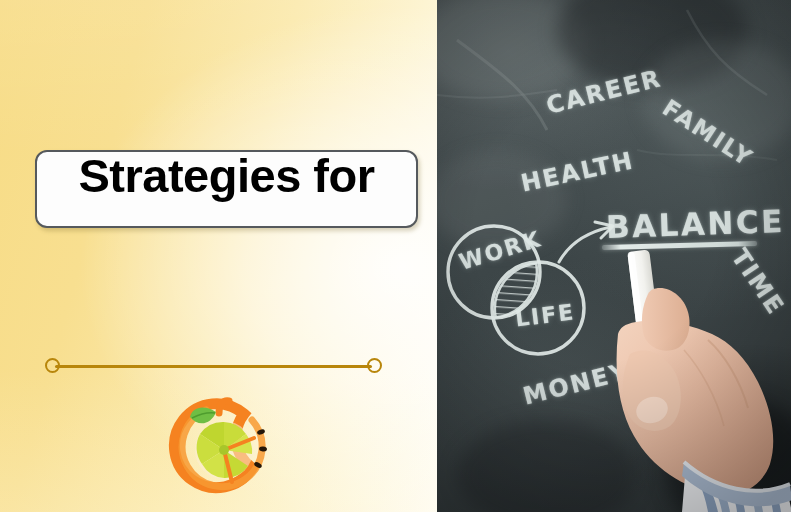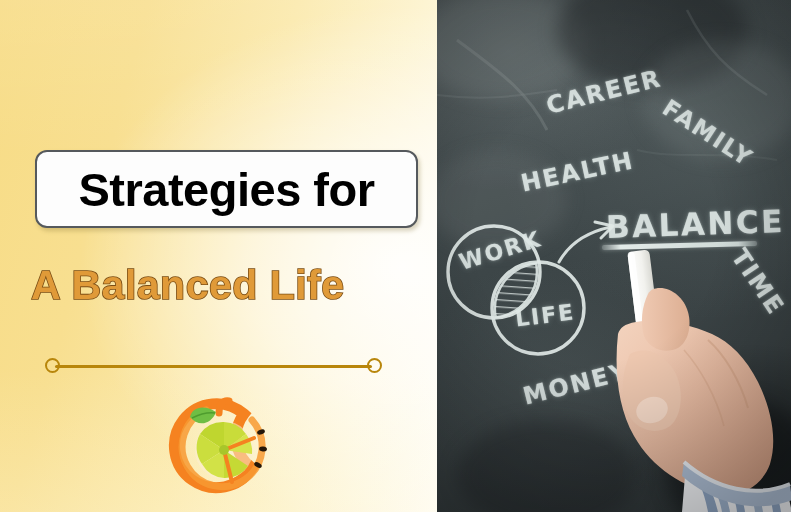--- a/index.html
+++ b/index.html
@@ -20,21 +20,21 @@
     content:"";position:absolute;inset:0;
     background:linear-gradient(180deg, rgba(255,255,255,0.10) 0%, rgba(255,255,255,0) 30%, rgba(255,255,255,0) 72%, rgba(255,248,220,0.25) 100%);
     pointer-events:none;
   }
 
   
   .title-box{
     position:absolute;left:35px;top:150px;width:379px;height:74px;
     background:#fdfdfd;border:2px solid #55595d;border-radius:12px;
     box-shadow:2px 3px 4px rgba(120,100,40,0.28);
-    display:flex;align-items:center;justify-content:center;
+    display:flex;justify-content:center;
     z-index:4;
   }
   .title-box-text{
     font-size:47px;font-weight:bold;color:#000;letter-spacing:-0.5px;
     white-space:nowrap;line-height:1;
   }
 
   
   .subtitle{
     position:absolute;left:31px;top:262px;width:410px;
@@ -118,21 +118,20 @@
 <body>
 
 <div class="canvas">
 
   <div class="left-panel">
 
     <div class="title-box">
       <span class="title-box-text" data-bind="poster.headline">Strategies for</span>
     </div>
 
-    <div class="subtitle" data-bind="poster.subheadline">A Balanced Life</div>
 
     <div class="divider">
       <span class="ring l"></span>
       <span class="bar"></span>
       <span class="ring r"></span>
     </div>
 
     <div class="logo">
       <svg viewBox="0 0 106 104" width="106" height="104" aria-hidden="true">
 

